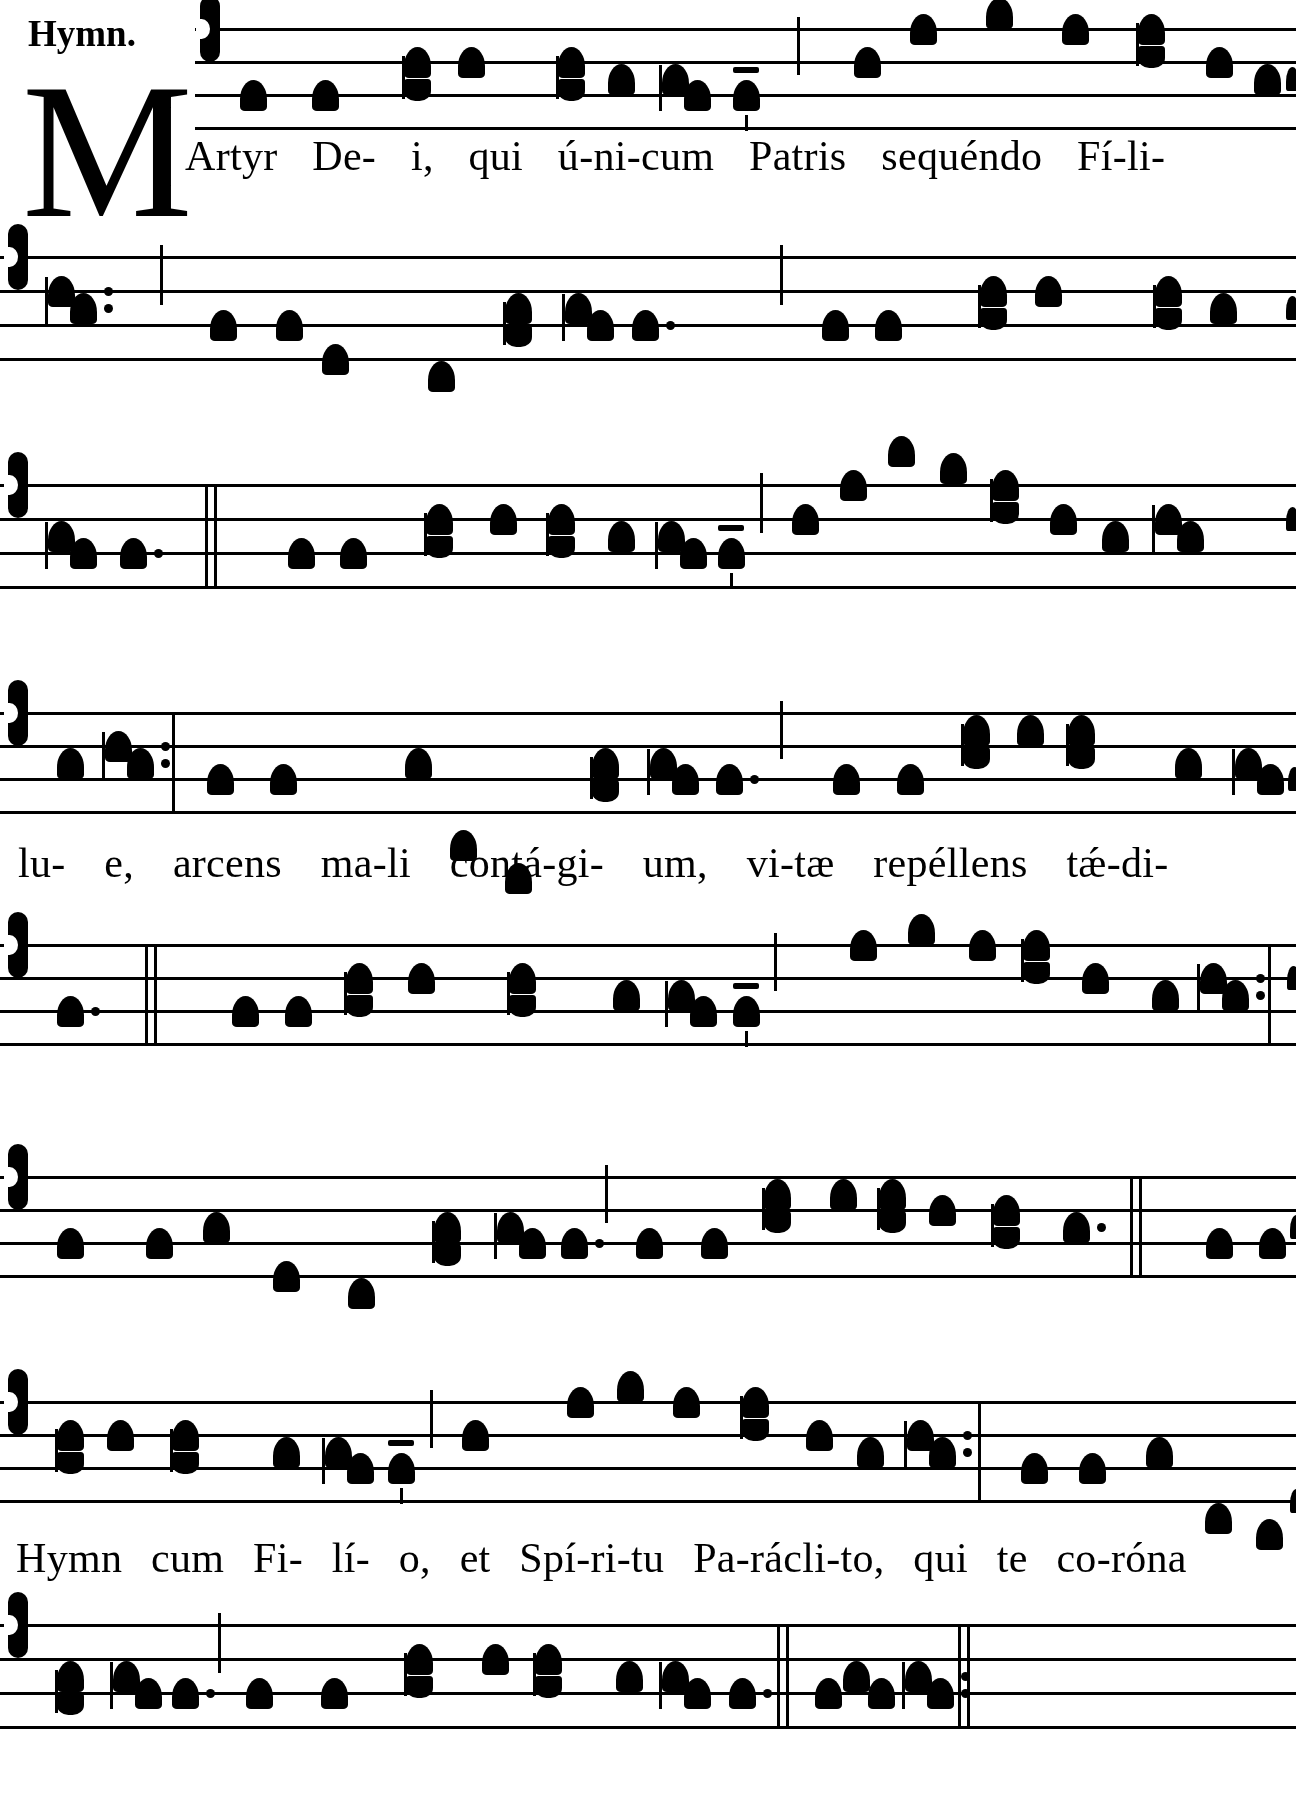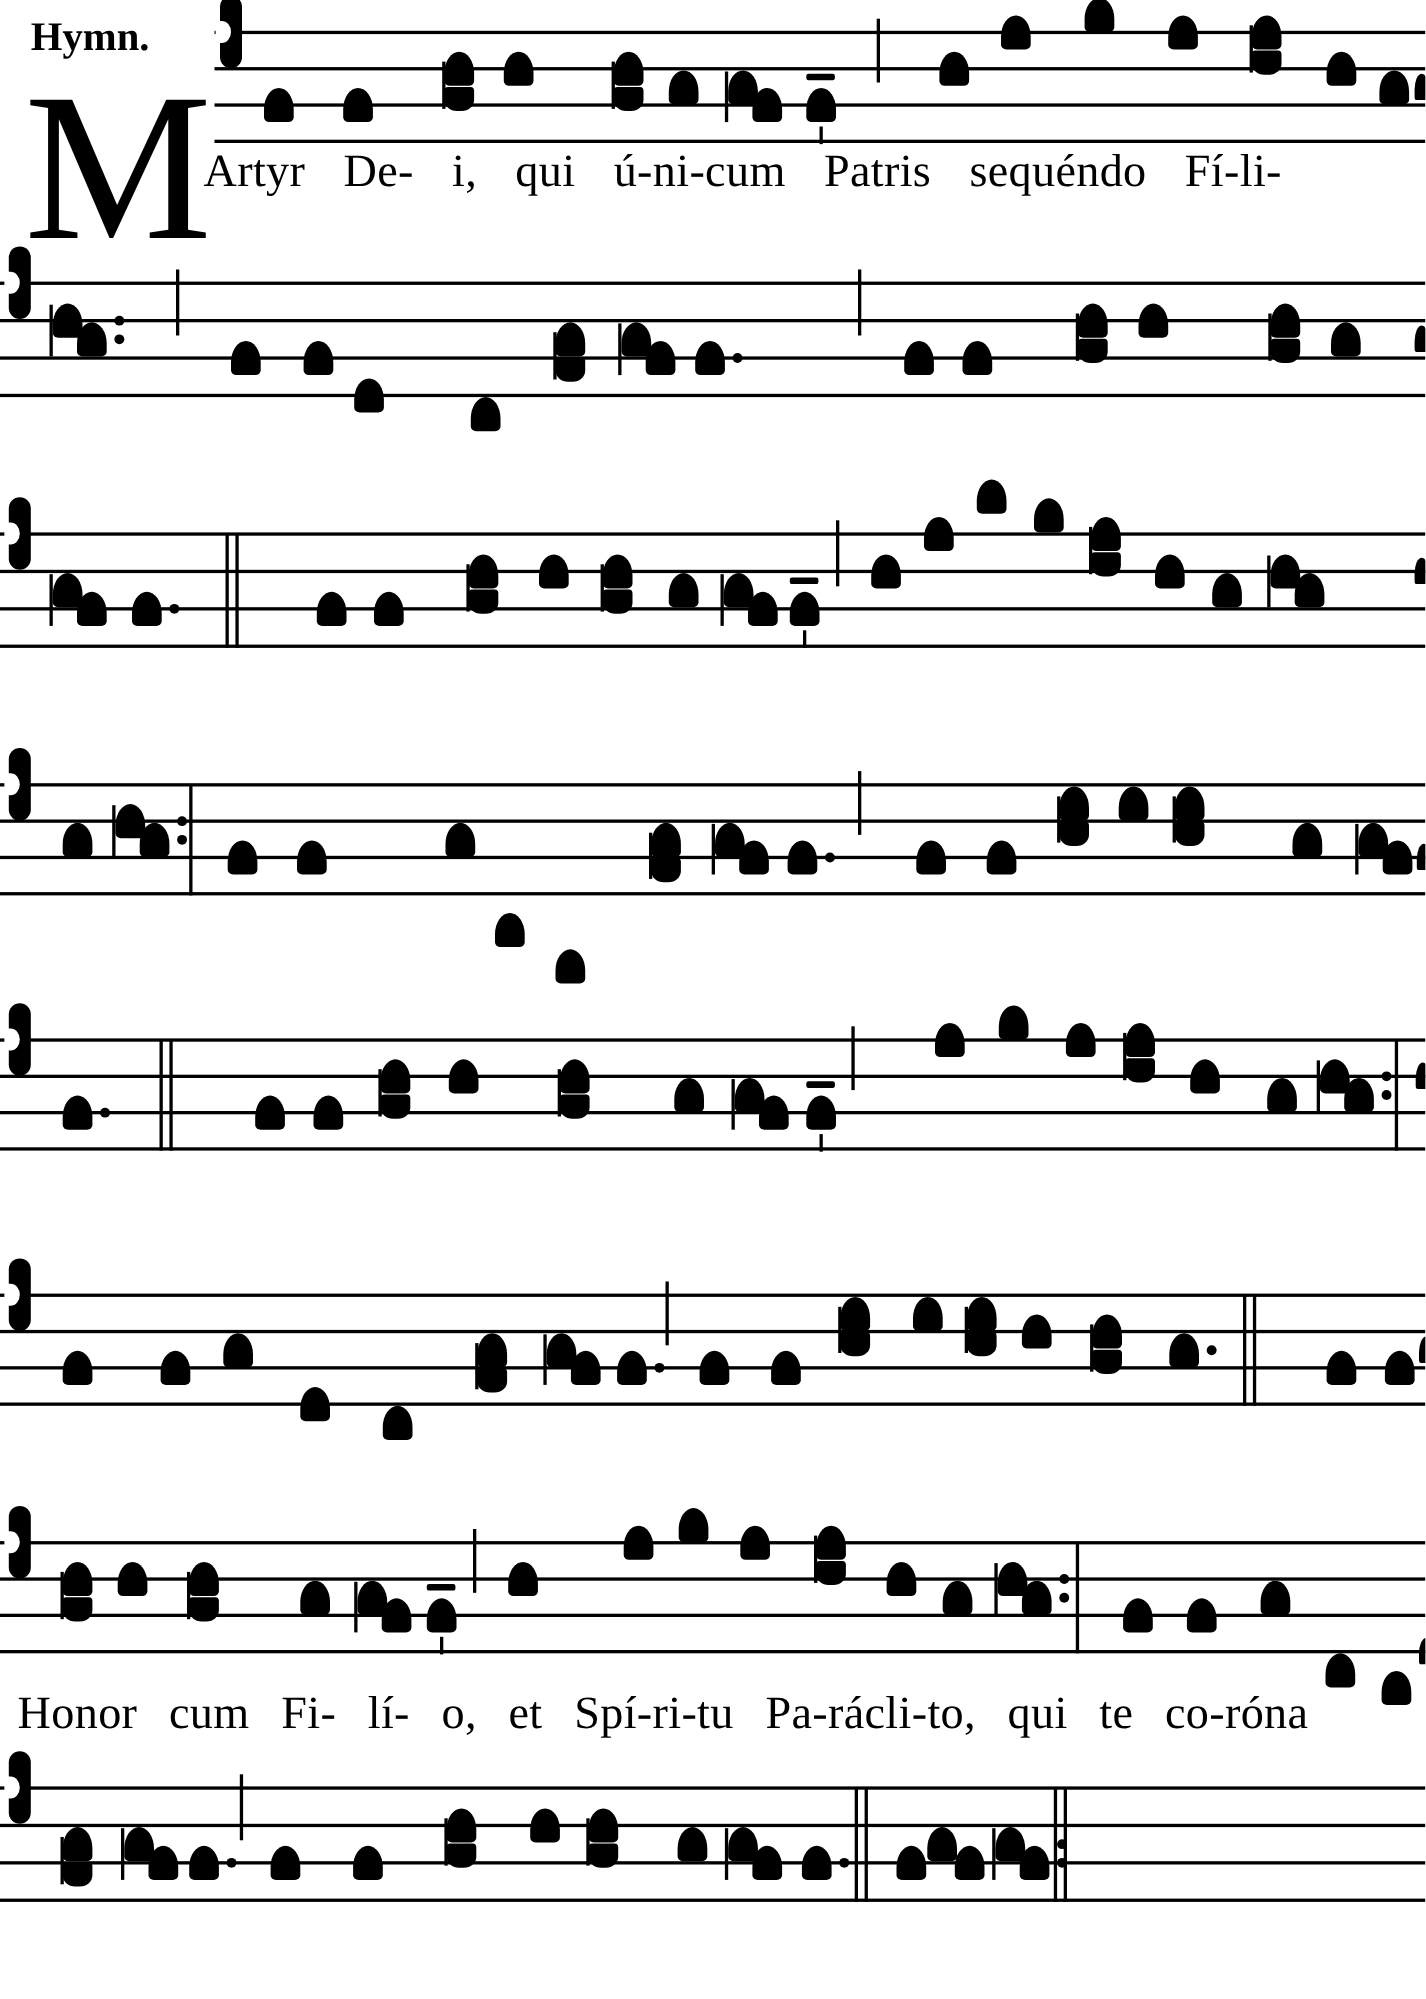--- a/index.html
+++ b/index.html
@@ -358,14 +358,15 @@
       <div class="stem" style="left: 902px; top: 1662px; height: 47px;"></div>
       <div class="nnote" style="left: 905px; top: 1661px;"></div>
       <div class="nnote" style="left: 927px; top: 1678px;"></div>
       <div class="ndot" style="left: 961px; top: 1672px;"></div>
       <div class="ndot" style="left: 961px; top: 1689px;"></div>
       <div class="vbar" style="left: 958px; top: 1625px; height: 104px;"></div>
       <div class="vbar" style="left: 967px; top: 1625px; height: 104px;"></div>
     </div>
 
   <div class="lyric" style="left: 185px; top: 133px; word-spacing: 24px;">Artyr De- i, qui ú-ni-cum Patris sequéndo Fí-li-</div>
-  <div class="lyric" style="left: 16px; top: 1535px; word-spacing: 18px;">Honor cum Fi- lí- o, et Spí-ri-tu Pa-rácli-to, qui te co-róna</div>
+  <div class="lyric" style="left: 18px; top: 840px; word-spacing: 28px;">lu- e,  arcens ma-li contá-gi- um, vi-tæ repéllens tǽ-di-</div>
+  <div class="lyric" style="left: 16px; top: 1535px; word-spacing: 18px;">Hymn cum Fi- lí- o, et Spí-ri-tu Pa-rácli-to, qui te co-róna</div>
 </div>
 
 </body></html>

